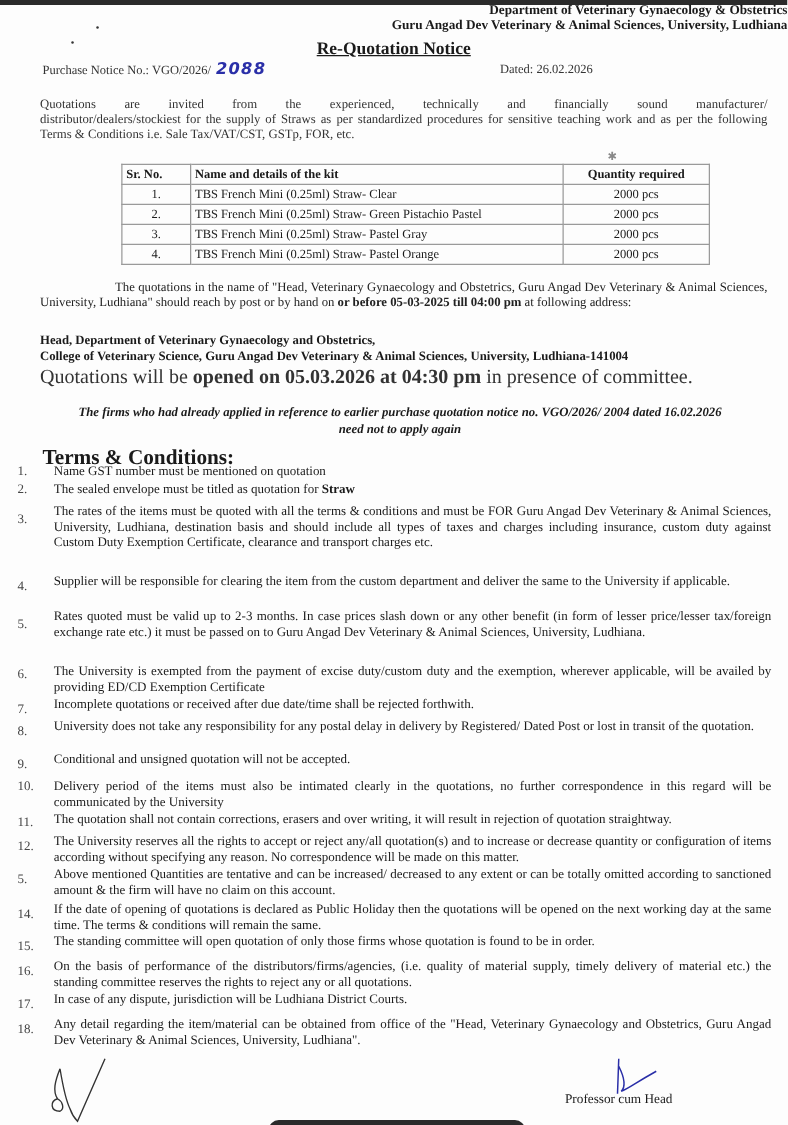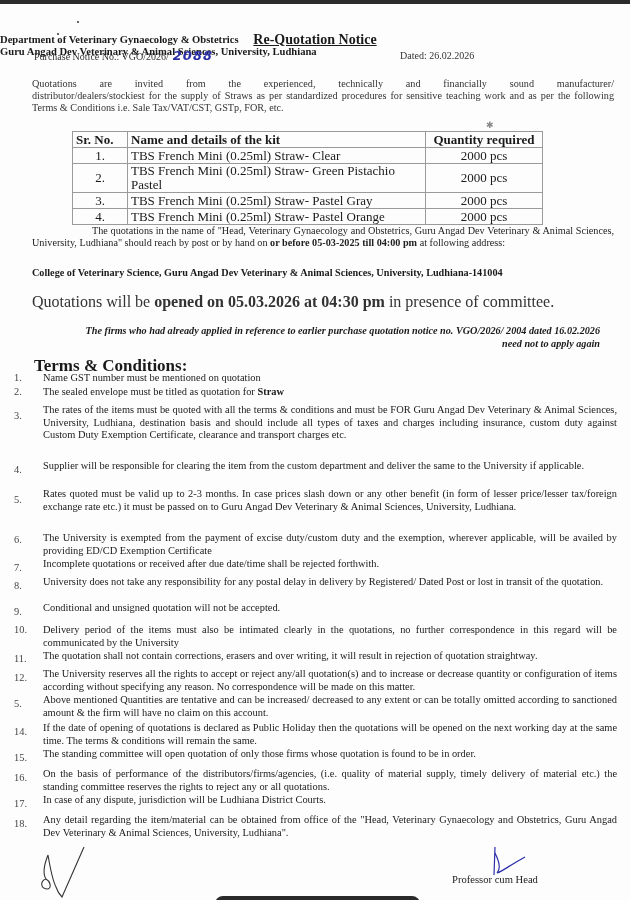--- a/index.html
+++ b/index.html
@@ -4,42 +4,42 @@
   <style>
     html, body { margin: 0; padding: 0; }
     body {
       width: 630px; height: 900px; overflow: hidden; position: relative;
       background: #fdfdfd; color: #1a1a1a;
       font-family: "Liberation Serif", "DejaVu Serif", serif;
       font-size: 10.6px; line-height: 1.22;
     }
     .topbar { position: absolute; left: 0; top: 0; width: 630px; height: 4px; background: #2b2b2b; }
     .page { position: absolute; left: 0; top: 0; width: 630px; height: 900px; }
-    .hdr1, .hdr2 { position: absolute; left: 0; width: 630px; text-align: left; font-weight: bold; margin-top: 31px; }
+    .hdr1, .hdr2 { position: absolute; left: 0; width: 630px; text-align: right; font-weight: bold; }
     .hdr1 { top: 3px; font-size: 10.6px; }
     .hdr2 { top: 15px; font-size: 10.6px; }
     .title { position: absolute; left: 0; top: 31px; width: 630px; text-align: center; font-weight: bold; font-size: 14px; }
     .title span { text-decoration: underline; }
     .pn { position: absolute; left: 34px; top: 48px; font-size: 10px; color: #333; }
     .pn .hand { font-family: "DejaVu Sans", sans-serif; font-style: italic; color: #2a2fa8; font-size: 13px; font-weight: bold; margin-left: 4px; letter-spacing: 1px; }
     .dated { position: absolute; left: 400px; top: 50px; font-size: 10px; color: #333; }
     .dots { position: absolute; width: 2px; height: 2px; background: #333; border-radius: 1px; }
     .intro { position: absolute; left: 32px; top: 78px; width: 582px; text-align: justify; color: #333; font-size: 10.2px; line-height: 1.2; }
     .intro .first { text-align-last: justify; display: block; }
-    table.items { position: absolute; left: 72px; top: 131px; width: 471px; border-collapse: collapse; font-size: 13px; }
+    table.items { position: absolute; left: 97px; top: 131px; width: 471px; border-collapse: collapse; font-size: 10px; }
     table.items th, table.items td { border: 1px solid #9a9a9a; padding: 0 3px; height: 15px; line-height: 14px; }
     table.items th { font-weight: bold; text-align: left; }
     table.items th.q, table.items td.q { text-align: center; }
     table.items td.sr { text-align: center; width: 48px; }
     table.items td.q { width: 110px; }
     .para2 { position: absolute; left: 32px; top: 225px; width: 582px; text-align: justify; color: #222; font-size: 10.2px; line-height: 1.2; }
     .para2 .indent { display: inline-block; width: 60px; }
     .addr { position: absolute; left: 32px; top: 267px; width: 590px; font-weight: bold; font-size: 10.2px; line-height: 1.25; }
     .open { position: absolute; left: 32px; top: 292px; font-size: 16px; color: #333; }
-    .note { position: absolute; left: 40px; top: 325px; width: 560px; text-align: right; font-weight: bold; font-style: italic; font-size: 10.2px; line-height: 1.25; }
+    .note { position: absolute; left: 40px; top: 325px; width: 560px; text-align: center; font-weight: bold; font-style: italic; font-size: 10.2px; line-height: 1.25; }
     .tc-title { position: absolute; left: 34px; top: 356px; font-weight: bold; font-size: 17px; }
     .terms { position: absolute; left: 0; top: 372px; width: 630px; }
     .term { position: absolute; left: 0; width: 630px; }
     .term .num { position: absolute; left: 14px; width: 24px; color: #444; font-size: 10.4px; }
     .term .txt { position: absolute; left: 43px; width: 574px; text-align: justify; font-size: 10.4px; line-height: 1.22; }
     .sig-left { position: absolute; left: 34px; top: 845px; width: 70px; height: 55px; }
     .sig-right { position: absolute; left: 485px; top: 843px; width: 70px; height: 40px; }
     .prof { position: absolute; left: 452px; top: 874px; font-size: 10.6px; }
     .bottom-bar { position: absolute; left: 215px; top: 896px; width: 205px; height: 8px; background: #2a2a2a; border-radius: 8px 8px 0 0; }
   </style>
@@ -98,20 +98,21 @@
         <td class="q">2000 pcs</td>
       </tr>
     </tbody>
   </table>
 
   <div class="para2">
     <span class="indent"></span><span>The quotations in the name of "Head, Veterinary Gynaecology and Obstetrics, Guru Angad Dev Veterinary &amp; Animal Sciences, University, Ludhiana" should reach by post or by hand on </span><b>or before 05-03-2025 till 04:00 pm</b><span> at following address:</span>
   </div>
 
   <div class="addr">
+    <div>Head, Department of Veterinary Gynaecology and Obstetrics,</div>
     <div>College of Veterinary Science, Guru Angad Dev Veterinary &amp; Animal Sciences, University, Ludhiana-141004</div>
   </div>
 
   <div class="open">
     <span>Quotations will be </span><b>opened on 05.03.2026 at 04:30 pm</b><span> in presence of committee.</span>
   </div>
 
   <div class="note">
     <div>The firms who had already applied in reference to earlier purchase quotation notice no. VGO/2026/ 2004 dated 16.02.2026</div>
     <div>need not to apply again</div>

